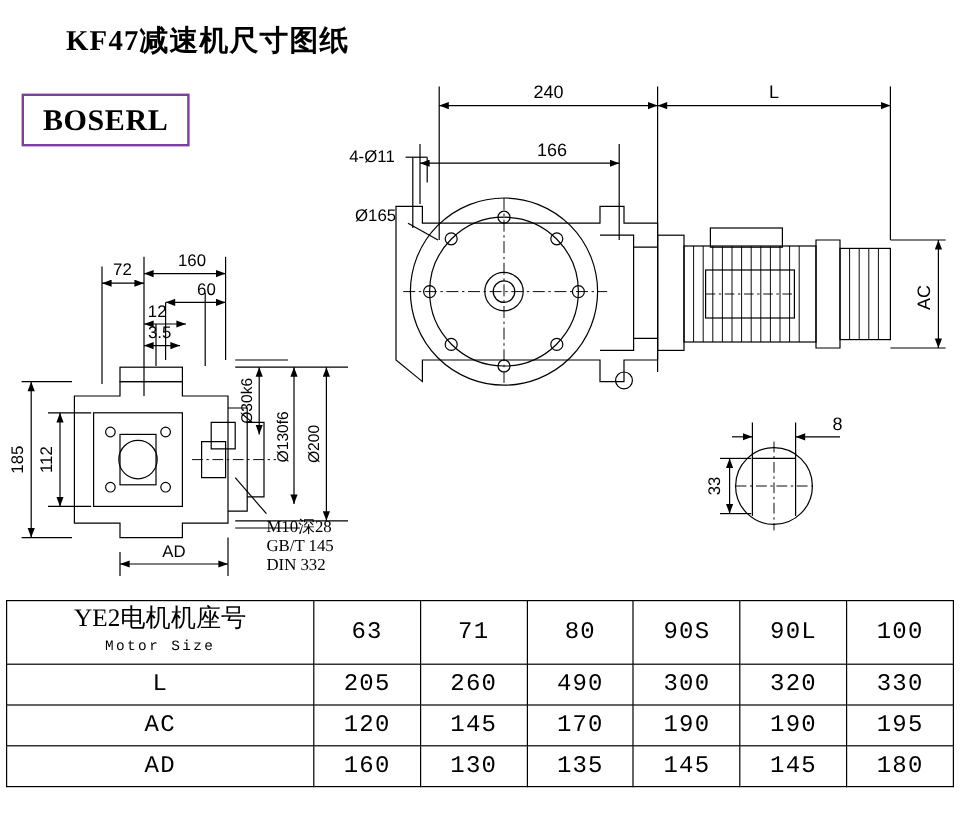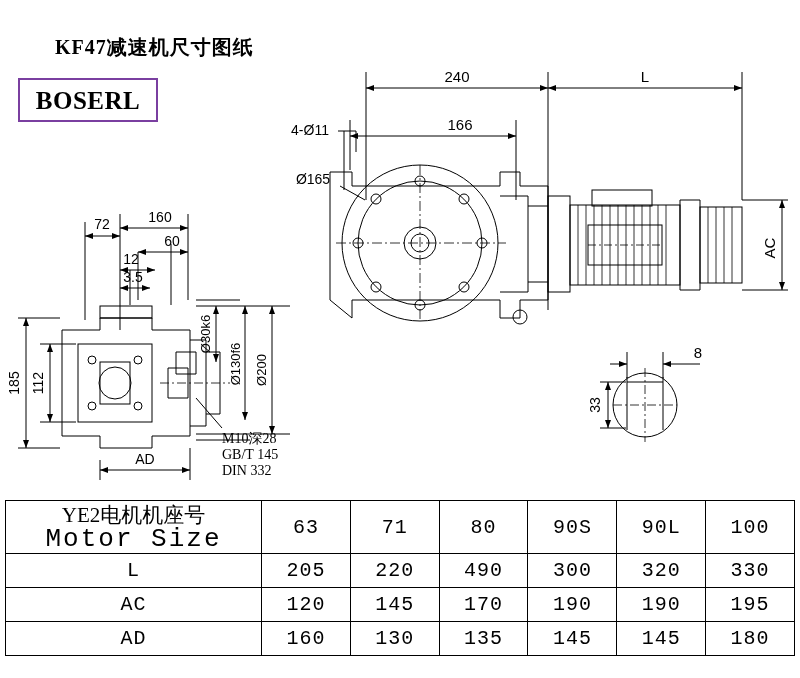--- a/index.html
+++ b/index.html
@@ -2,23 +2,23 @@
 <html><head>
 <meta charset="utf-8">
 <style>
   html,body{margin:0;padding:0;}
   body{
     width:800px;height:678px;background:#ffffff;
     font-family:"Liberation Sans", sans-serif;
     color:#000;position:relative;overflow:hidden;
   }
   .title{
-    position:absolute;left:55px;top:34px;
+    position:absolute;left:55px;top:18px;
     font-family:"Liberation Serif", serif;
-    font-weight:bold;font-size:20px;letter-spacing:1px;
+    font-weight:bold;font-size:24px;letter-spacing:1px;
   }
   .logo{
     position:absolute;left:18px;top:78px;
     width:140px;height:44px;border:2px solid #7a3fa0;
     box-sizing:border-box;
   }
   .logo span{
     display:block;
     font-family:"Liberation Serif", serif;
     font-weight:bold;font-size:25px;color:#000000;
@@ -42,21 +42,21 @@
     width:255px;
     font-size:21px;
   }
   table.specs tr.firstrow td{height:52px;}
   table.specs td.head .cn{
     font-family:"Liberation Serif", serif;
     font-size:21px;display:block;line-height:24px;
   }
   table.specs td.head .en{
     font-family:"Liberation Mono", monospace;
-    font-size:26px;display:block;line-height:24px;letter-spacing:2px;
+    font-size:12px;display:block;line-height:24px;letter-spacing:2px;
   }
   table.specs td.rowlabel{
     font-family:"Liberation Mono", monospace;
     font-size:20px;letter-spacing:1px;
   }
   table.specs td.val{
     font-family:"Liberation Mono", monospace;
     font-size:20px;letter-spacing:1px;
   }
 </style>
@@ -267,21 +267,21 @@
       <td class="val">63</td>
       <td class="val">71</td>
       <td class="val">80</td>
       <td class="val">90S</td>
       <td class="val">90L</td>
       <td class="val">100</td>
     </tr>
     <tr>
       <td class="rowlabel">L</td>
       <td class="val">205</td>
-      <td class="val">220</td>
+      <td class="val">260</td>
       <td class="val">490</td>
       <td class="val">300</td>
       <td class="val">320</td>
       <td class="val">330</td>
     </tr>
     <tr>
       <td class="rowlabel">AC</td>
       <td class="val">120</td>
       <td class="val">145</td>
       <td class="val">170</td>

